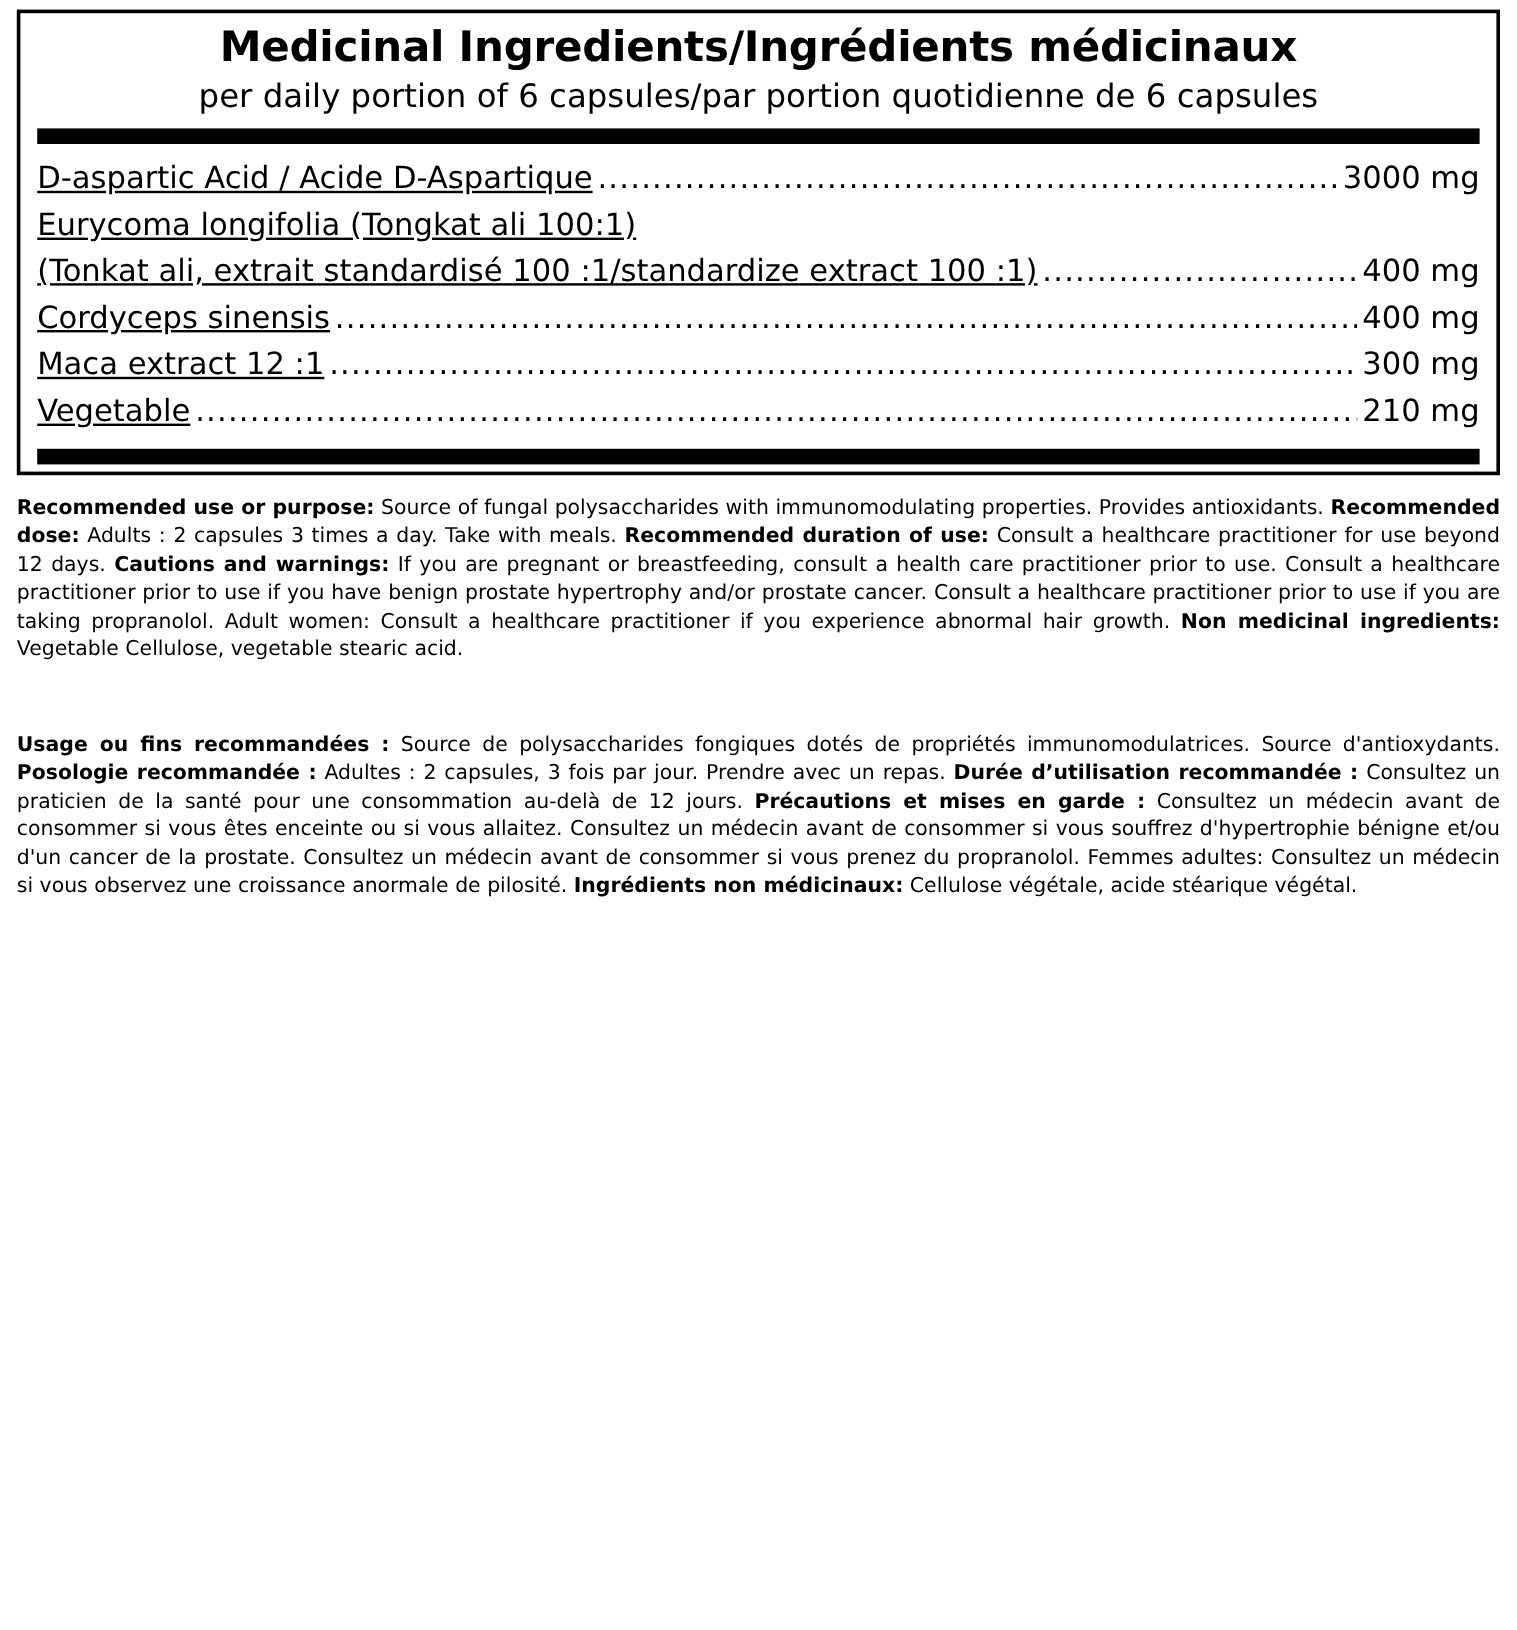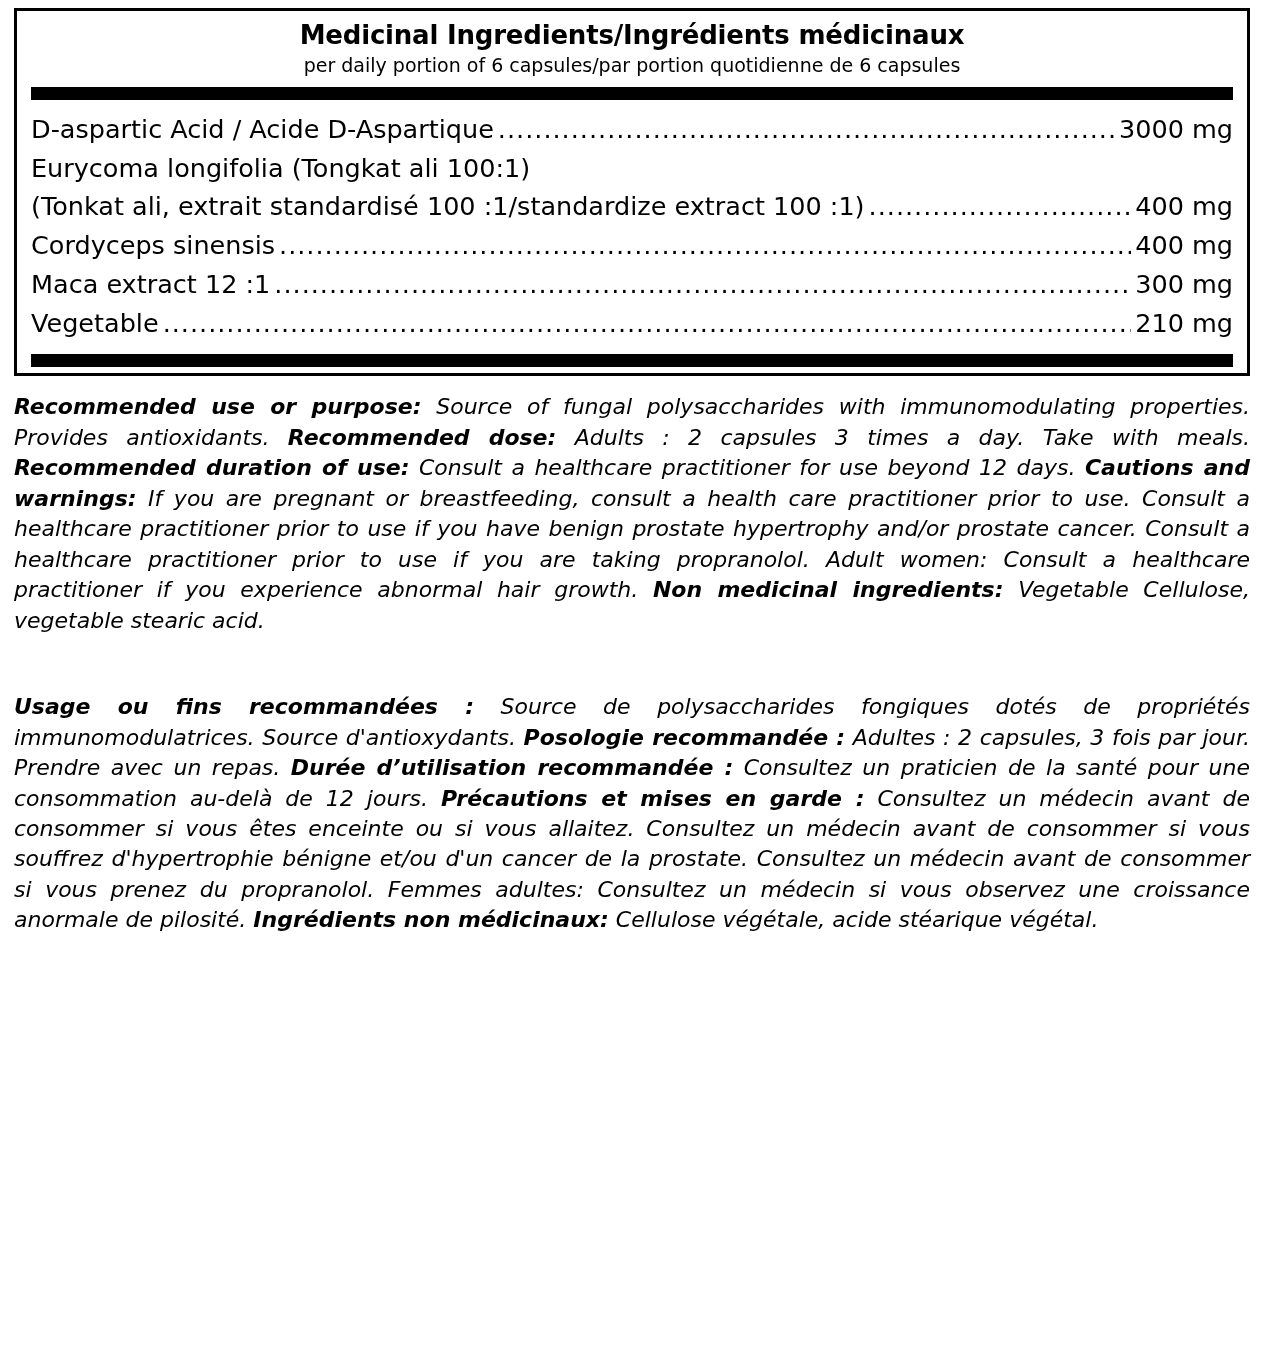--- a/index.html
+++ b/index.html
@@ -20,28 +20,28 @@
   }
 
   
   .panel {
     border: 3px solid #000;
     padding: 10px 14px 6px 14px;
     margin: 0 0 14px 0;
   }
   .panel-title {
     text-align: center;
-    font-size: 26px;
+    font-size: 35px;
     font-weight: bold;
     line-height: 1.12;
     letter-spacing: -0.2px;
   }
   .panel-subtitle {
     text-align: center;
-    font-size: 19px;
+    font-size: 27px;
     line-height: 1.25;
     margin-top: 4px;
   }
   .rule-thick {
     height: 13px;
     background: #000;
     margin: 9px 0 10px 0;
   }
   .rule-thick.bottom {
     margin: 12px 0 0 0;
@@ -51,41 +51,40 @@
     padding: 0;
     list-style: none;
   }
   .ing-row {
     display: flex;
     align-items: baseline;
     font-size: 25.5px;
     line-height: 1.52;
     white-space: nowrap;
   }
-  .ing-name { flex: 0 0 auto; }
+  .ing-name { flex: 0 0 auto; text-decoration: underline; }
   .leader {
     flex: 1 1 auto;
     overflow: hidden;
     white-space: nowrap;
     margin: 0 4px;
     color: #000;
     font-size: 25.5px;
     letter-spacing: 1px;
   }
   .ing-amount { flex: 0 0 auto; text-align: right; }
   .ing-row.plain { display: block; }
 
   
   .para {
-    font-size: 22px;
+    font-size: 17px;
     line-height: 1.385;
     text-align: justify;
     margin: 16px 0 6px 0;
     hyphens: none;
-    font-style: italic;
   }
   .para.fr { margin-top: 40px; }
   .para b { font-weight: bold; }
   .spacer { height: 10px; }
 </style>
 </head>
 <body>
 
 <div class="page">
 

